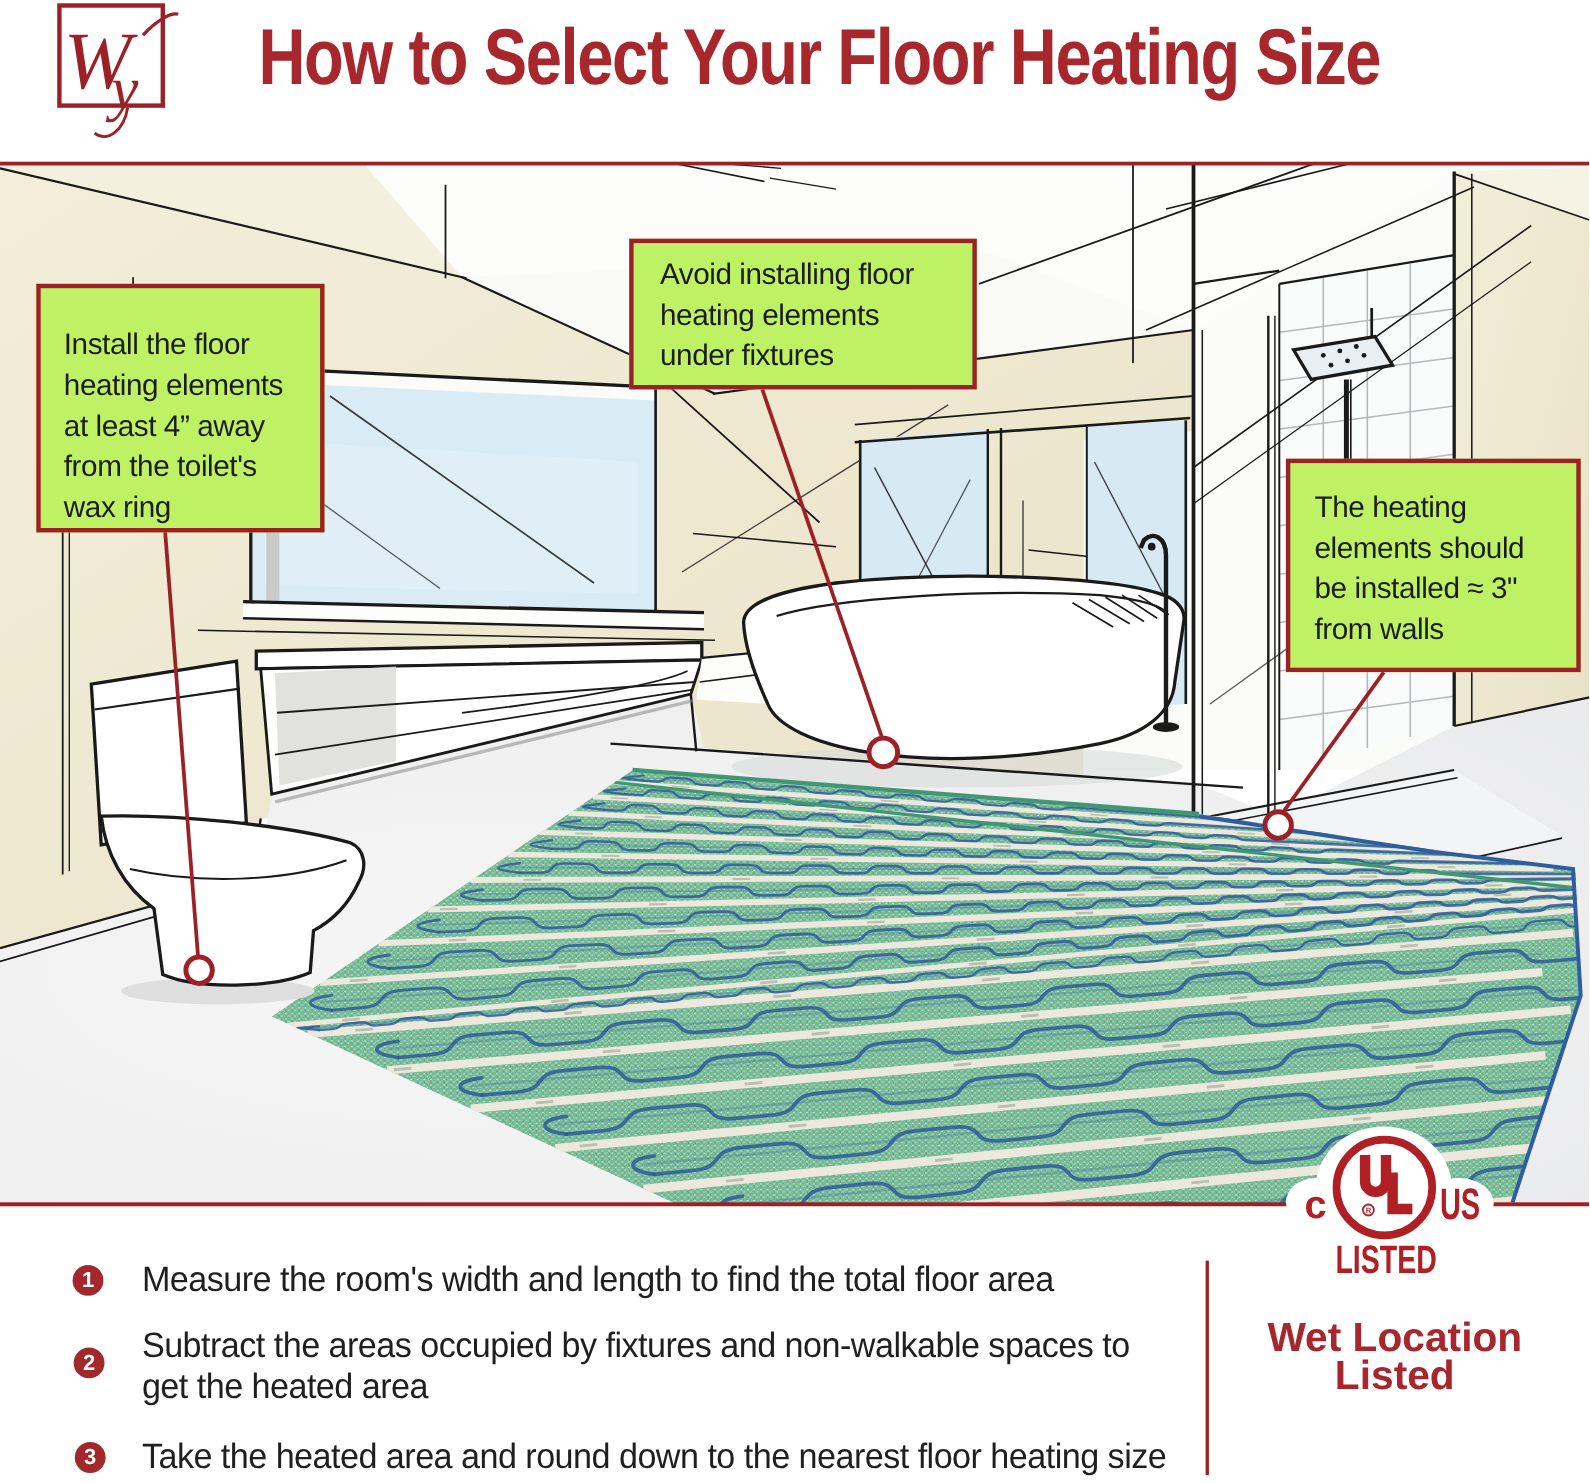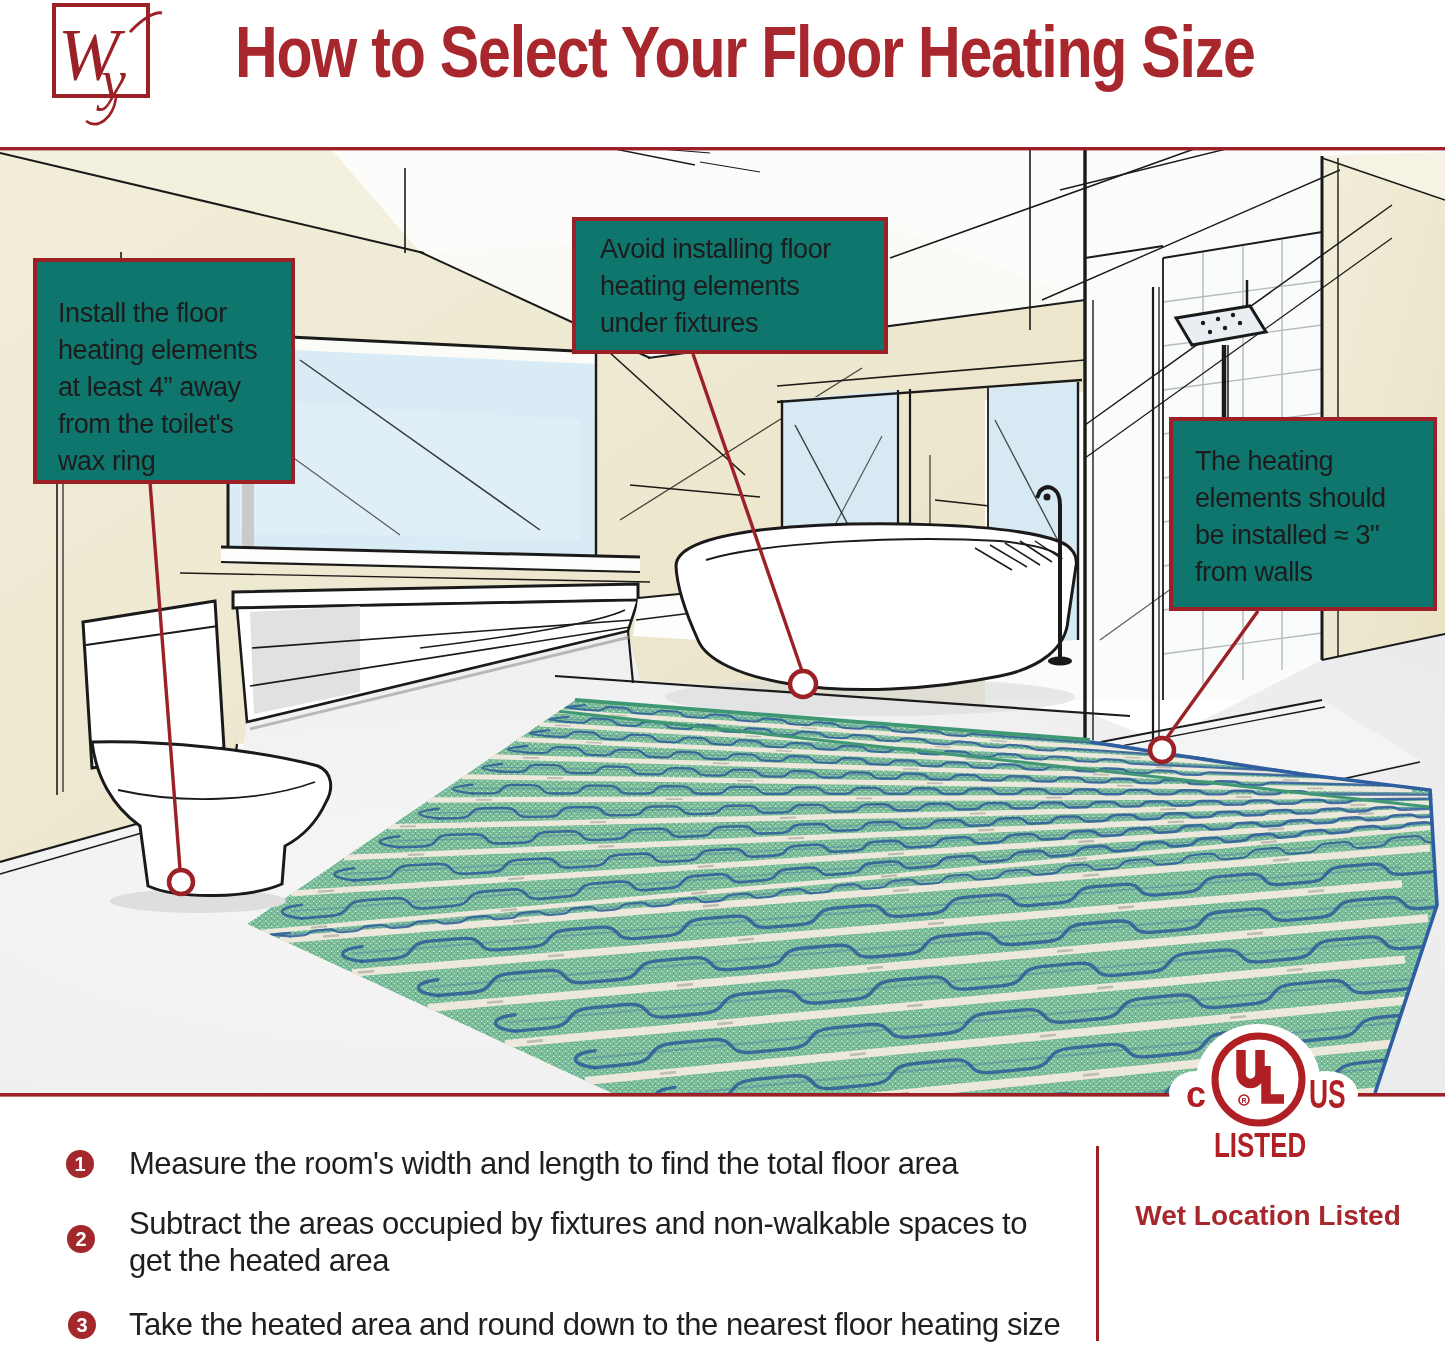--- a/index.html
+++ b/index.html
@@ -1,18 +1,18 @@
 <!DOCTYPE html>
 <html><head><meta charset="utf-8"><style>
 html,body{margin:0;padding:0;background:#fff}
 #page{position:relative;width:1445px;height:1348px;background:#fff;overflow:hidden;font-family:"Liberation Sans",sans-serif}
-.callout{position:absolute;box-sizing:border-box;background:#0f766e;border:4px solid #9c2126;color:#1c1c1c;font-size:27px;line-height:37px;letter-spacing:-0.4px;white-space:nowrap}
+.callout{position:absolute;box-sizing:border-box;background:#bef264;border:4px solid #9c2126;color:#1c1c1c;font-size:27px;line-height:37px;letter-spacing:-0.4px;white-space:nowrap}
 .steptxt{position:absolute;color:#1f1f1f;font-size:32px;line-height:37px;letter-spacing:-0.5px;white-space:nowrap;transform:scaleX(0.97);transform-origin:0 0}
 .stepc{position:absolute;width:28px;height:28px;border-radius:50%;background:#a2282c;color:#fff;font-size:20px;font-weight:bold;text-align:center;line-height:28px}
-.redtxt{position:absolute;color:#a8272c;font-weight:bold;font-size:28px;line-height:35px;text-align:center;width:330px;left:1103px}
+.redtxt{position:absolute;color:#a8272c;font-weight:bold;font-size:37px;line-height:35px;text-align:center;width:330px;left:1103px}
 </style></head>
 <body>
 <div id="page">
 <svg width="1445" height="1348" viewBox="0 0 1445 1348" xmlns="http://www.w3.org/2000/svg" style="position:absolute;left:0;top:0">
 <defs>
 <pattern id="mesh" width="6" height="5" patternUnits="userSpaceOnUse">
   <rect width="6" height="5" fill="#80c19e"></rect>
   <line x1="0.8" y1="0" x2="2.2" y2="5" stroke="#549c77" stroke-width="0.9"></line>
   <line x1="3.8" y1="0" x2="5.2" y2="5" stroke="#5ea781" stroke-width="0.8"></line>
   <circle cx="1.6" cy="1.3" r="0.7" fill="#eef7f1"></circle>

